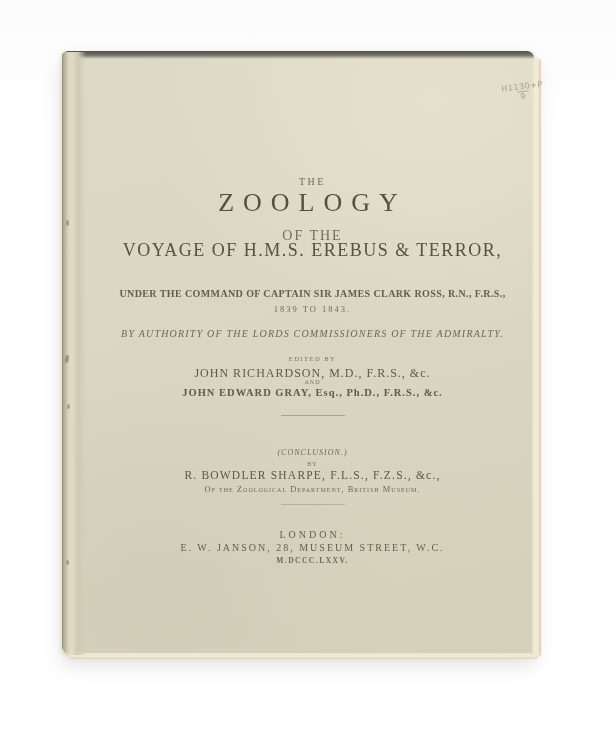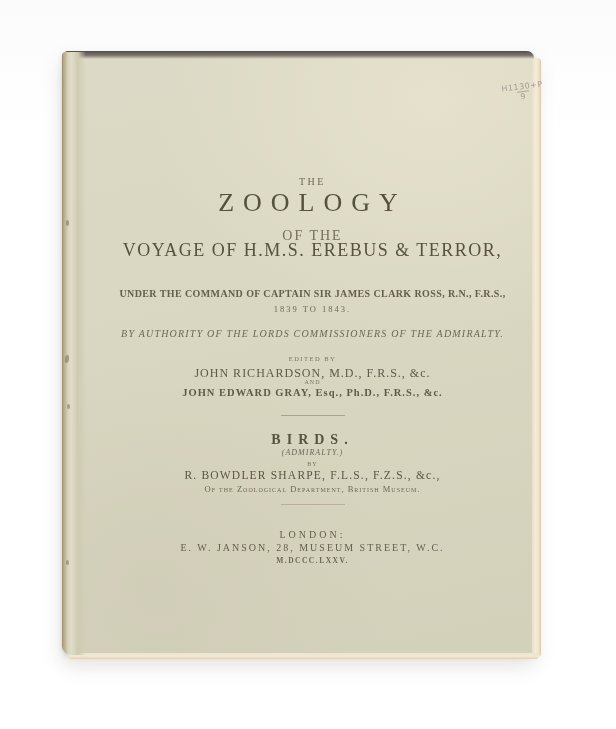--- a/index.html
+++ b/index.html
@@ -127,22 +127,21 @@
     <div class="line years">1839 TO 1843.</div>
     <div class="line authority">BY AUTHORITY OF THE LORDS COMMISSIONERS OF THE ADMIRALTY.</div>
 
     <div class="line editedby">EDITED BY</div>
     <div class="line editor1">JOHN RICHARDSON, M.D., F.R.S., &amp;c.</div>
     <div class="line and">AND</div>
     <div class="line editor2">JOHN EDWARD GRAY, Esq., Ph.D., F.R.S., &amp;c.</div>
 
     <div class="rule"></div>
 
-    <div class="line birds">BIRDS.</div>
-    <div class="line conclusion">(ADMIRALTY.)</div>
+    <div class="line conclusion">(CONCLUSION.)</div>
     <div class="line by">BY</div>
     <div class="line author">R. BOWDLER SHARPE, F.L.S., F.Z.S., &amp;c.,</div>
     <div class="line affil">Of the Zoological Department, British Museum.</div>
 
     <div class="rule rule2"></div>
 
     <div class="line london">LONDON:</div>
     <div class="line publisher">E. W. JANSON, 28, MUSEUM STREET, W.C.</div>
     <div class="line year">M.DCCC.LXXV.</div>
 

